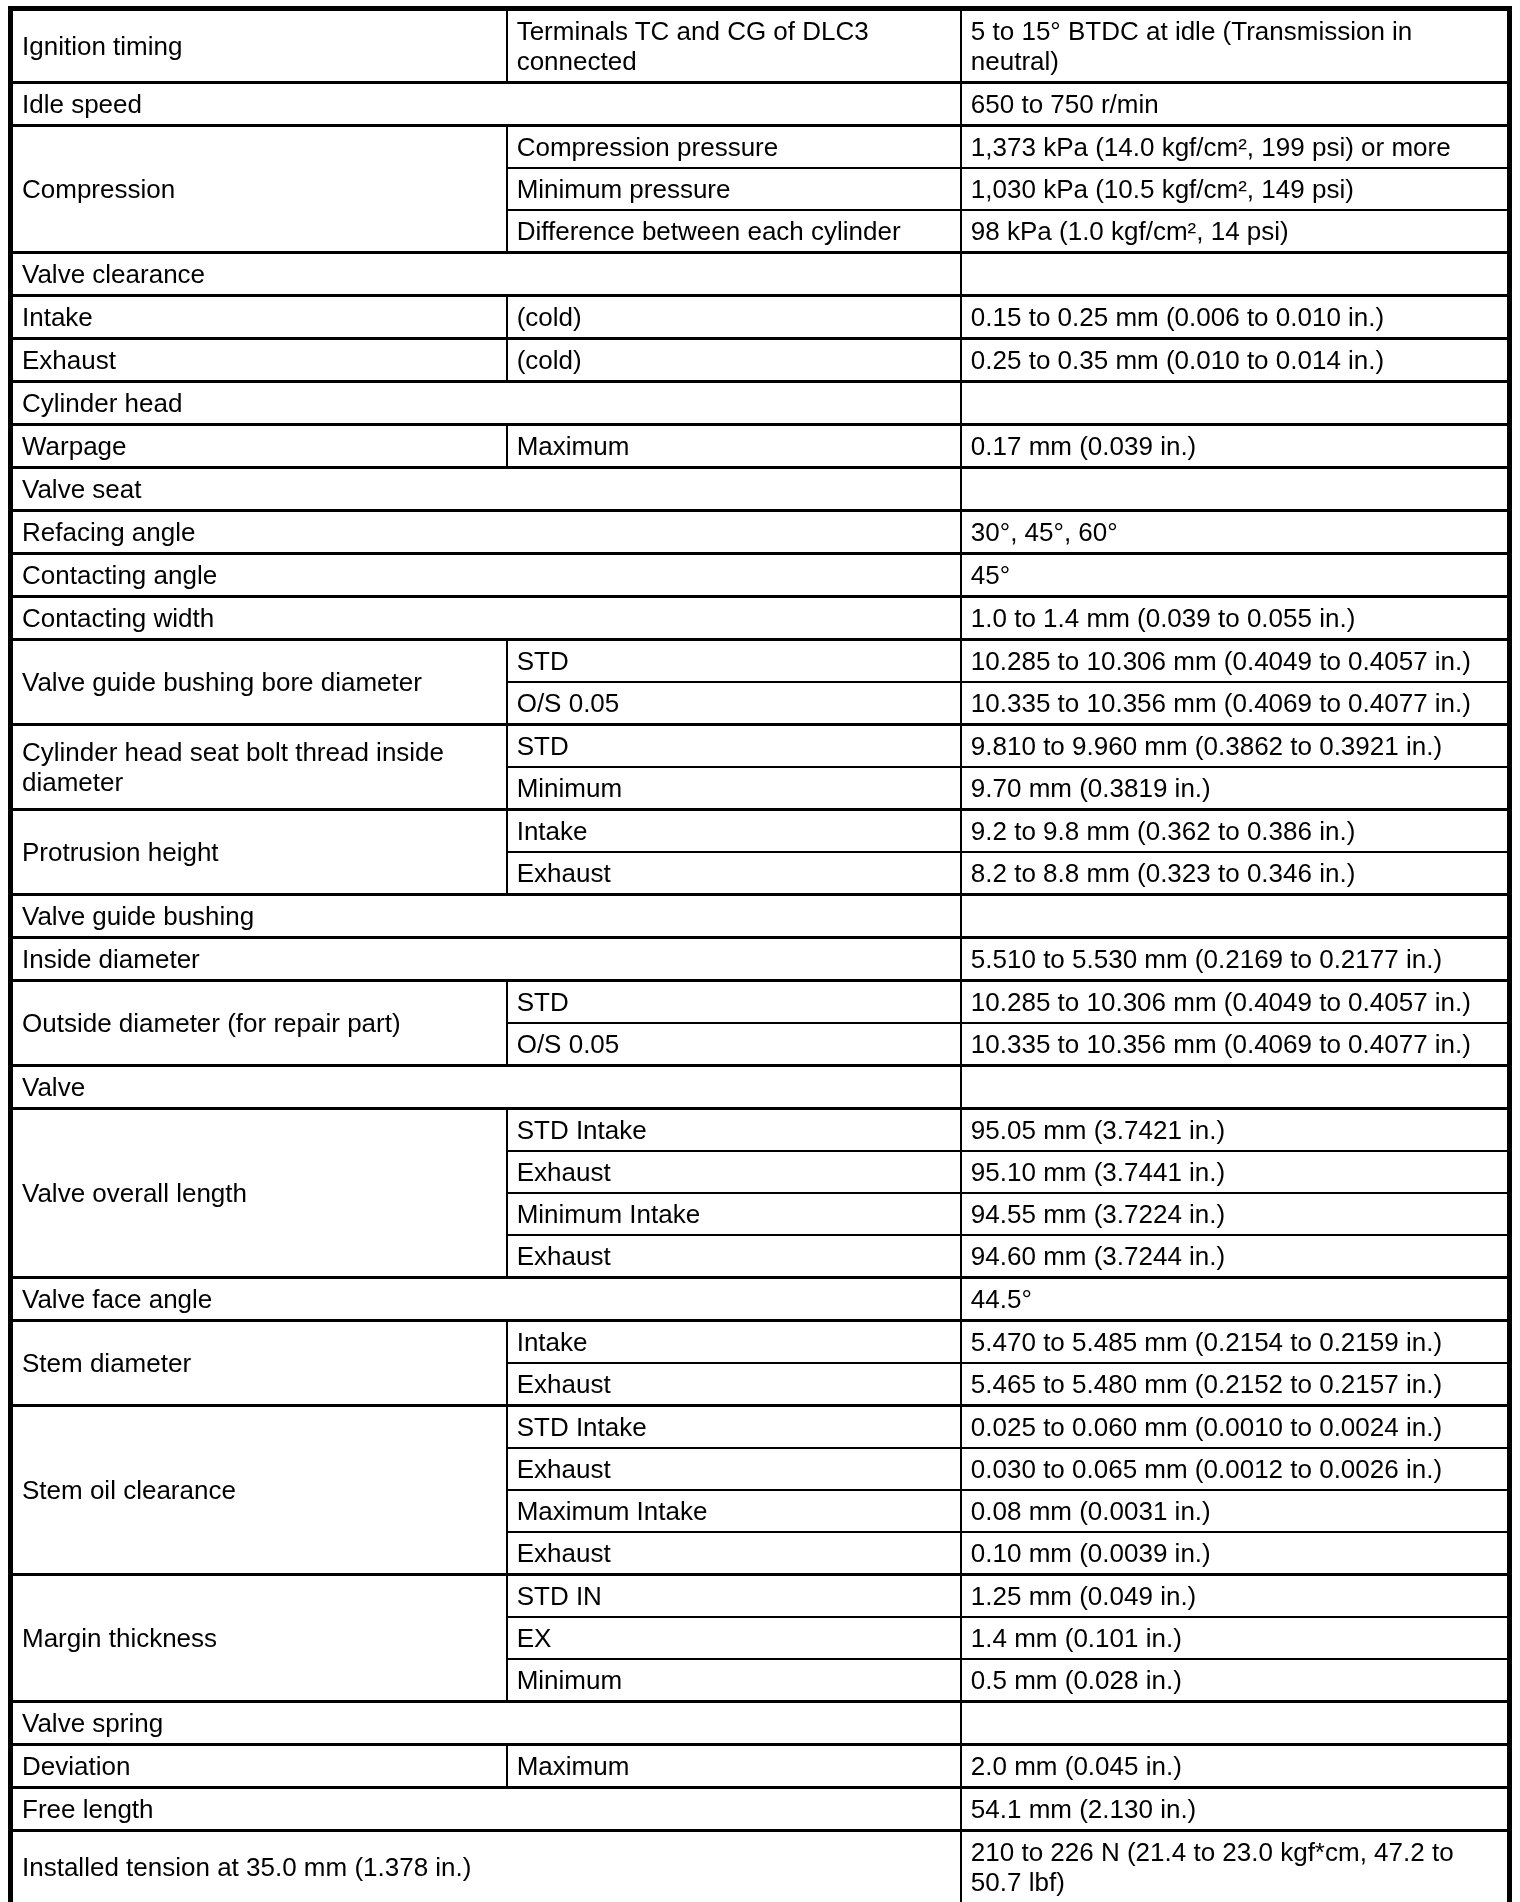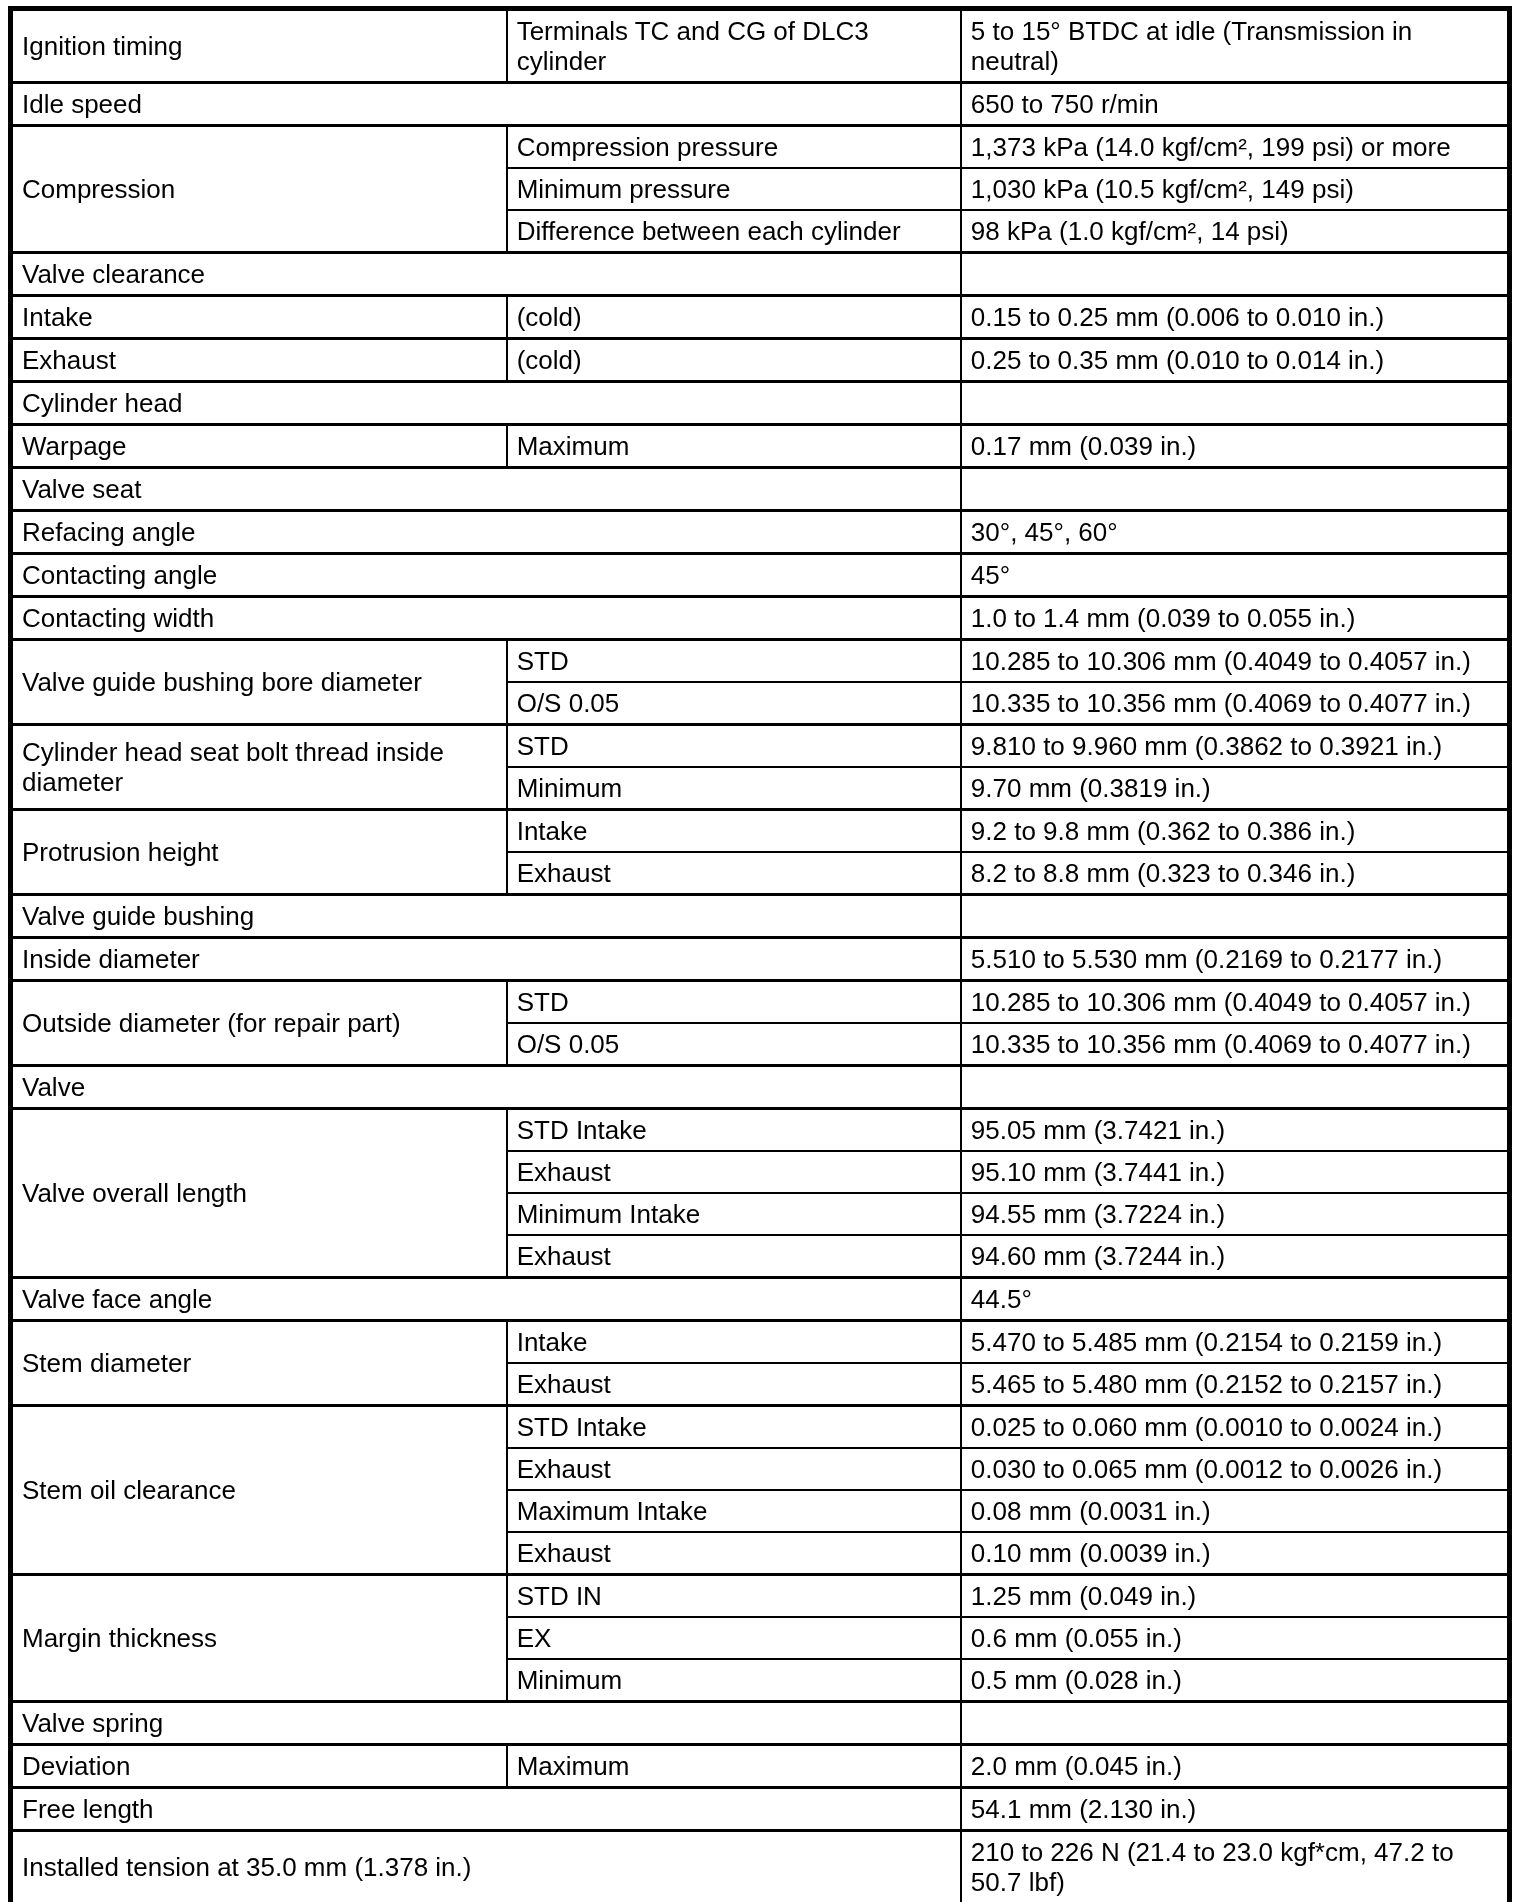--- a/index.html
+++ b/index.html
@@ -37,21 +37,21 @@
 <div>
   <table class="spec-table">
     <colgroup>
       <col style="width:33.1%">
       <col style="width:30.3%">
       <col style="width:36.6%">
     </colgroup>
     <tbody>
         <tr class="group-start">
           <td rowspan="1">Ignition timing</td>
-          <td>Terminals TC and CG of DLC3 cylinder</td>
+          <td>Terminals TC and CG of DLC3 connected</td>
           <td>5 to 15° BTDC at idle (Transmission in neutral)</td>
         </tr>
         <tr class="group-start">
           <td colspan="2">Idle speed</td>
           <td>650 to 750 r/min</td>
         </tr>
         <tr class="group-start">
           <td rowspan="3">Compression</td>
           <td>Compression pressure</td>
           <td>1,373 kPa (14.0 kgf/cm², 199 psi) or more</td>
@@ -198,21 +198,21 @@
           <td>Exhaust</td>
           <td>0.10 mm (0.0039 in.)</td>
         </tr>
         <tr class="group-start">
           <td rowspan="3">Margin thickness</td>
           <td>STD IN</td>
           <td>1.25 mm (0.049 in.)</td>
         </tr>
         <tr class="group-cont">
           <td>EX</td>
-          <td>0.6 mm (0.055 in.)</td>
+          <td>1.4 mm (0.101 in.)</td>
         </tr>
         <tr class="group-cont">
           <td>Minimum</td>
           <td>0.5 mm (0.028 in.)</td>
         </tr>
         <tr class="group-start">
           <td colspan="2">Valve spring</td>
           <td></td>
         </tr>
         <tr class="group-start">

